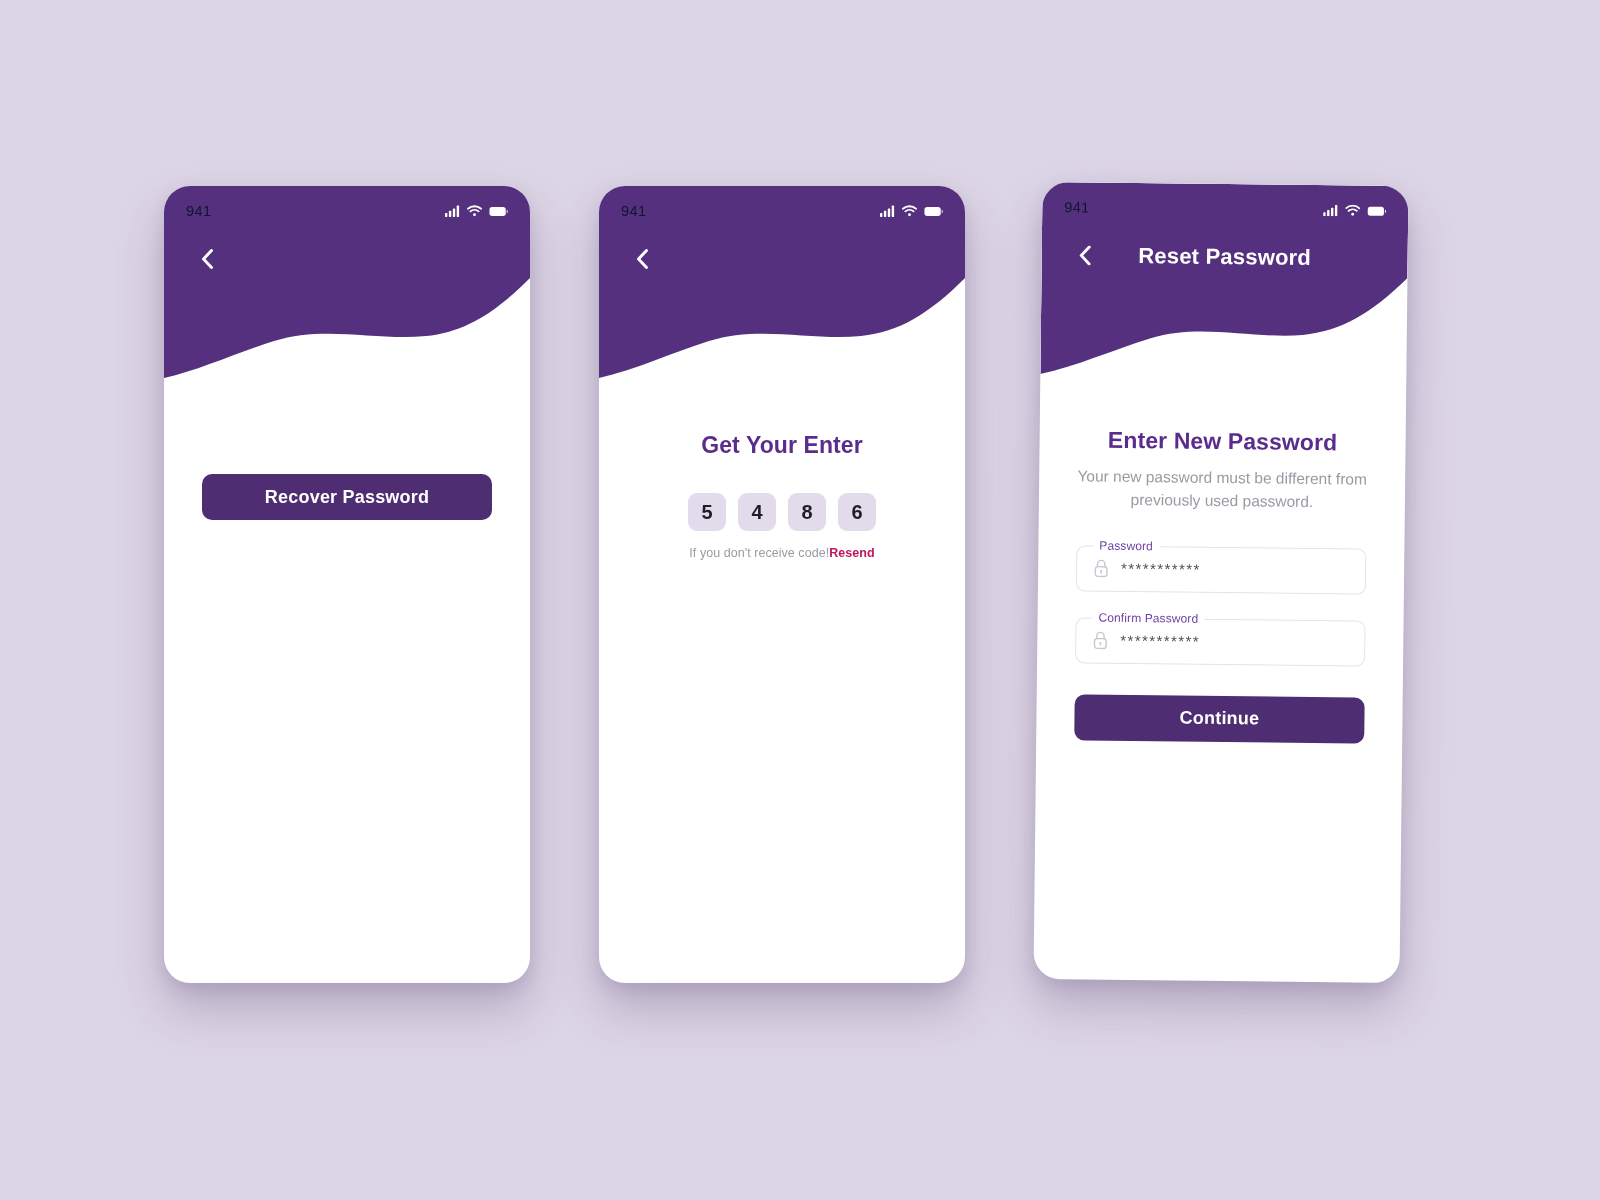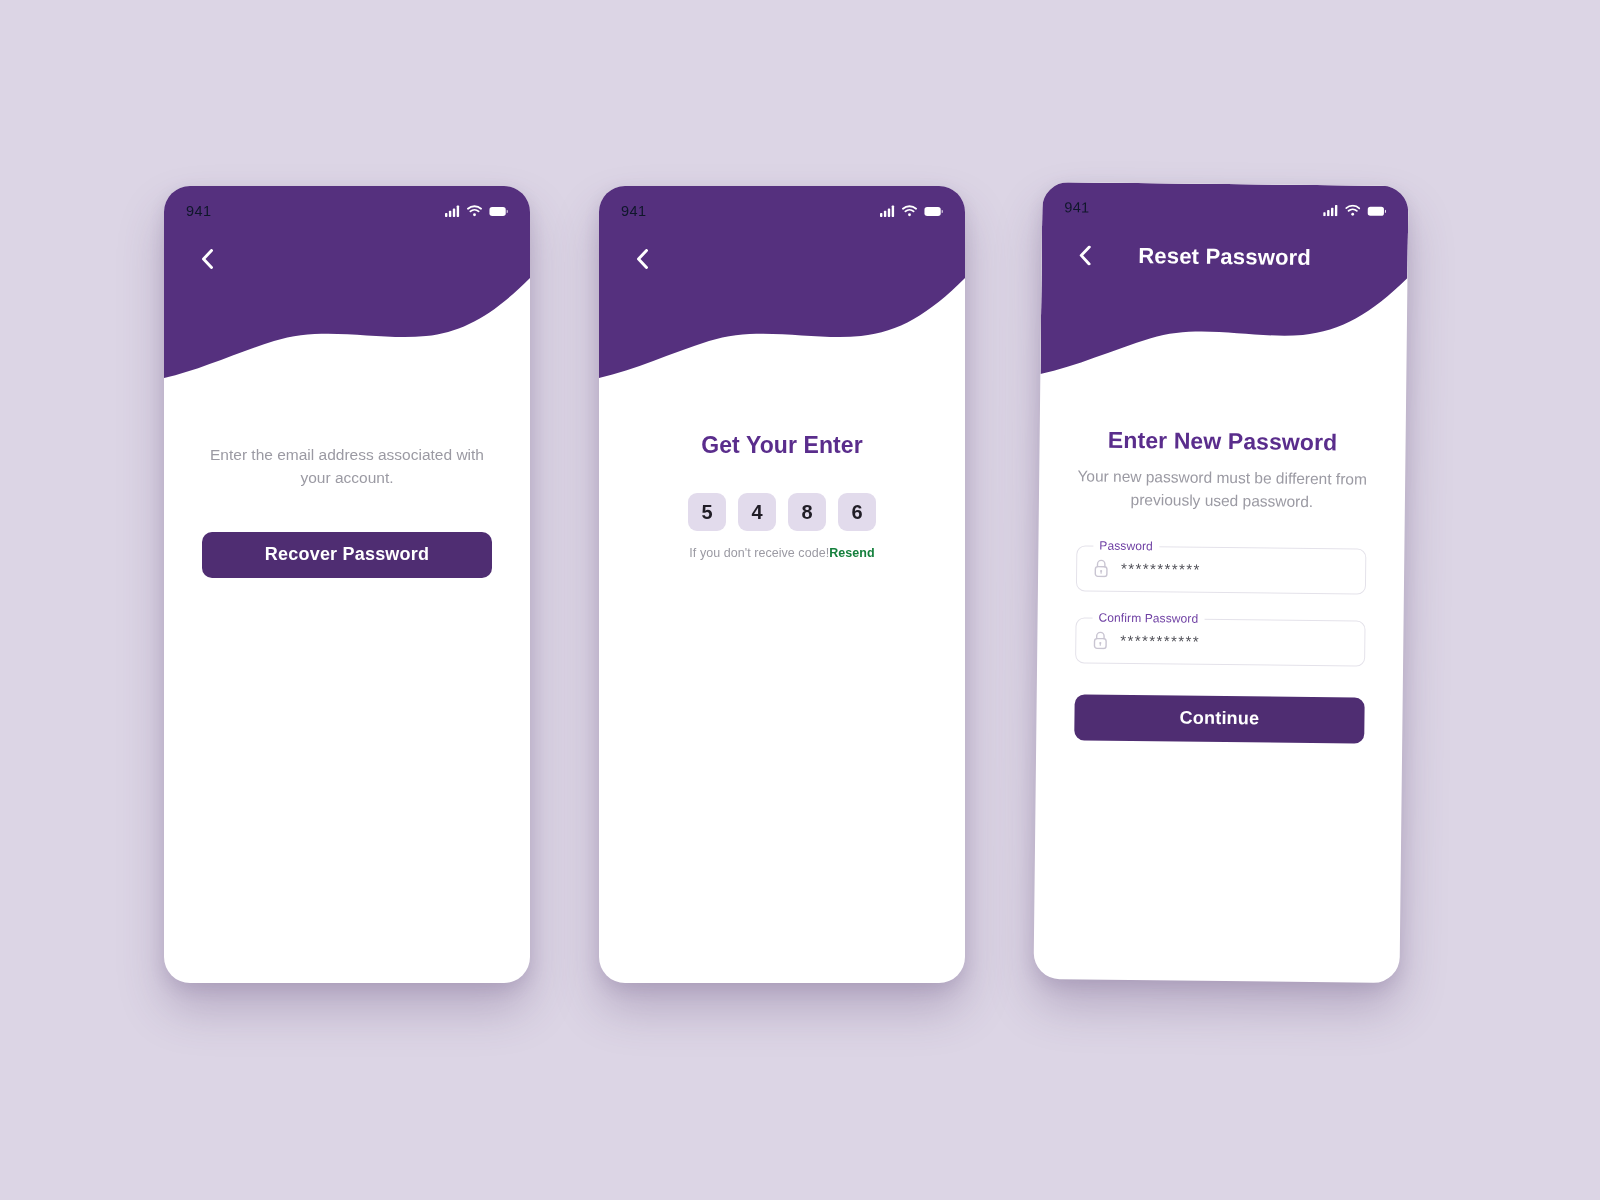--- a/index.html
+++ b/index.html
@@ -219,21 +219,21 @@
     cursor: text;
   }
   .resend-row {
     margin-top: 15px;
     text-align: center;
     font-size: 12.5px;
     color: #9b9aa3;
     letter-spacing: 0.05px;
   }
   .resend-link {
-    color: #15803d;
+    color: #be185d;
     font-weight: bold;
     cursor: pointer;
   }
 
   .otp-btn { margin-top: 23px; }
   .pw-btn  { margin-top: 31px; }
 </style>
 </head>
 <body>
 
@@ -269,21 +269,20 @@
 
       <div class="navbar">
         <span class="back-btn">
           <svg width="13" height="20" viewBox="0 0 13 20">
             <path d="M10.5 1.5 L2.5 10 L10.5 18.5" stroke="#fff" stroke-width="2.9" fill="none" stroke-linecap="round" stroke-linejoin="round"></path>
           </svg>
         </span>
       </div>
 
       <div class="content">
-        <p class="subheading">Enter the email address associated with your account.</p>
 
 
         <button class="btn-primary">Recover Password</button>
       </div>
     </div>
   </div>
 
   <div class="phone phone-2">
     <div class="screen">
 

